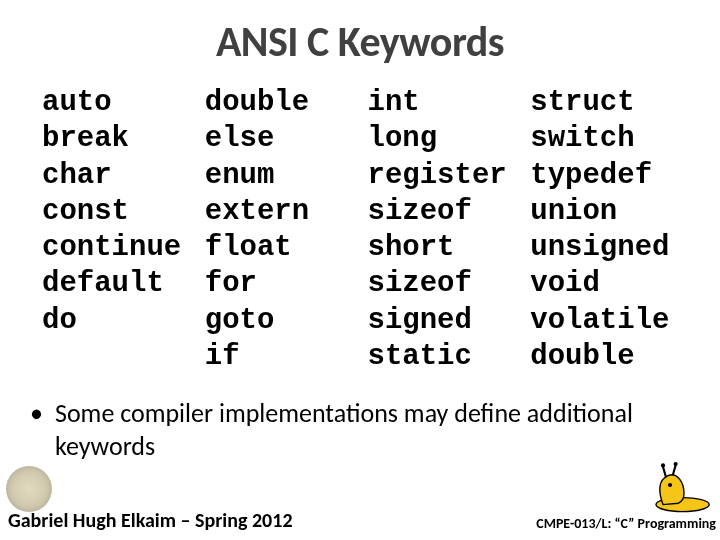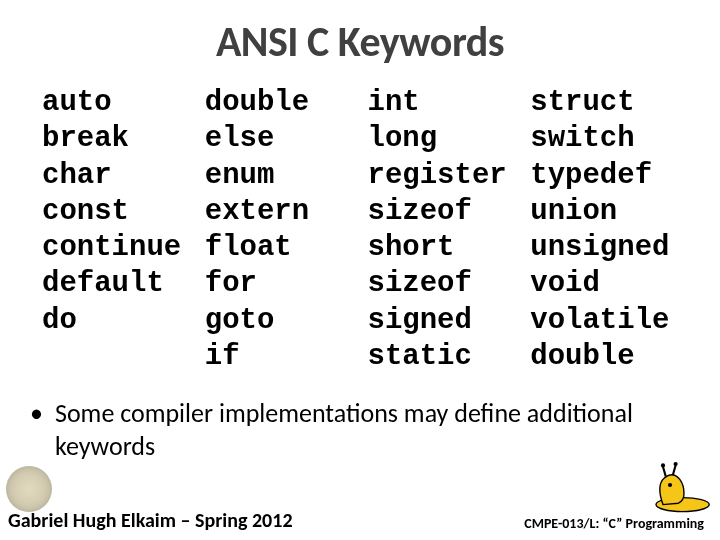--- a/index.html
+++ b/index.html
@@ -56,21 +56,21 @@
     position: absolute;
     left: 8px;
     bottom: 8px;
     font-family: Calibri, Arial, sans-serif;
     font-weight: bold;
     font-size: 20px;
     color: #000;
   }
   .footer-right {
     position: absolute;
-    right: 16px;
+    right: 4px;
     bottom: 8px;
     font-family: Calibri, Arial, sans-serif;
     font-weight: bold;
     font-size: 14px;
     color: #000;
   }
   .seal {
     position: absolute;
     left: 6px;
     bottom: 28px;

